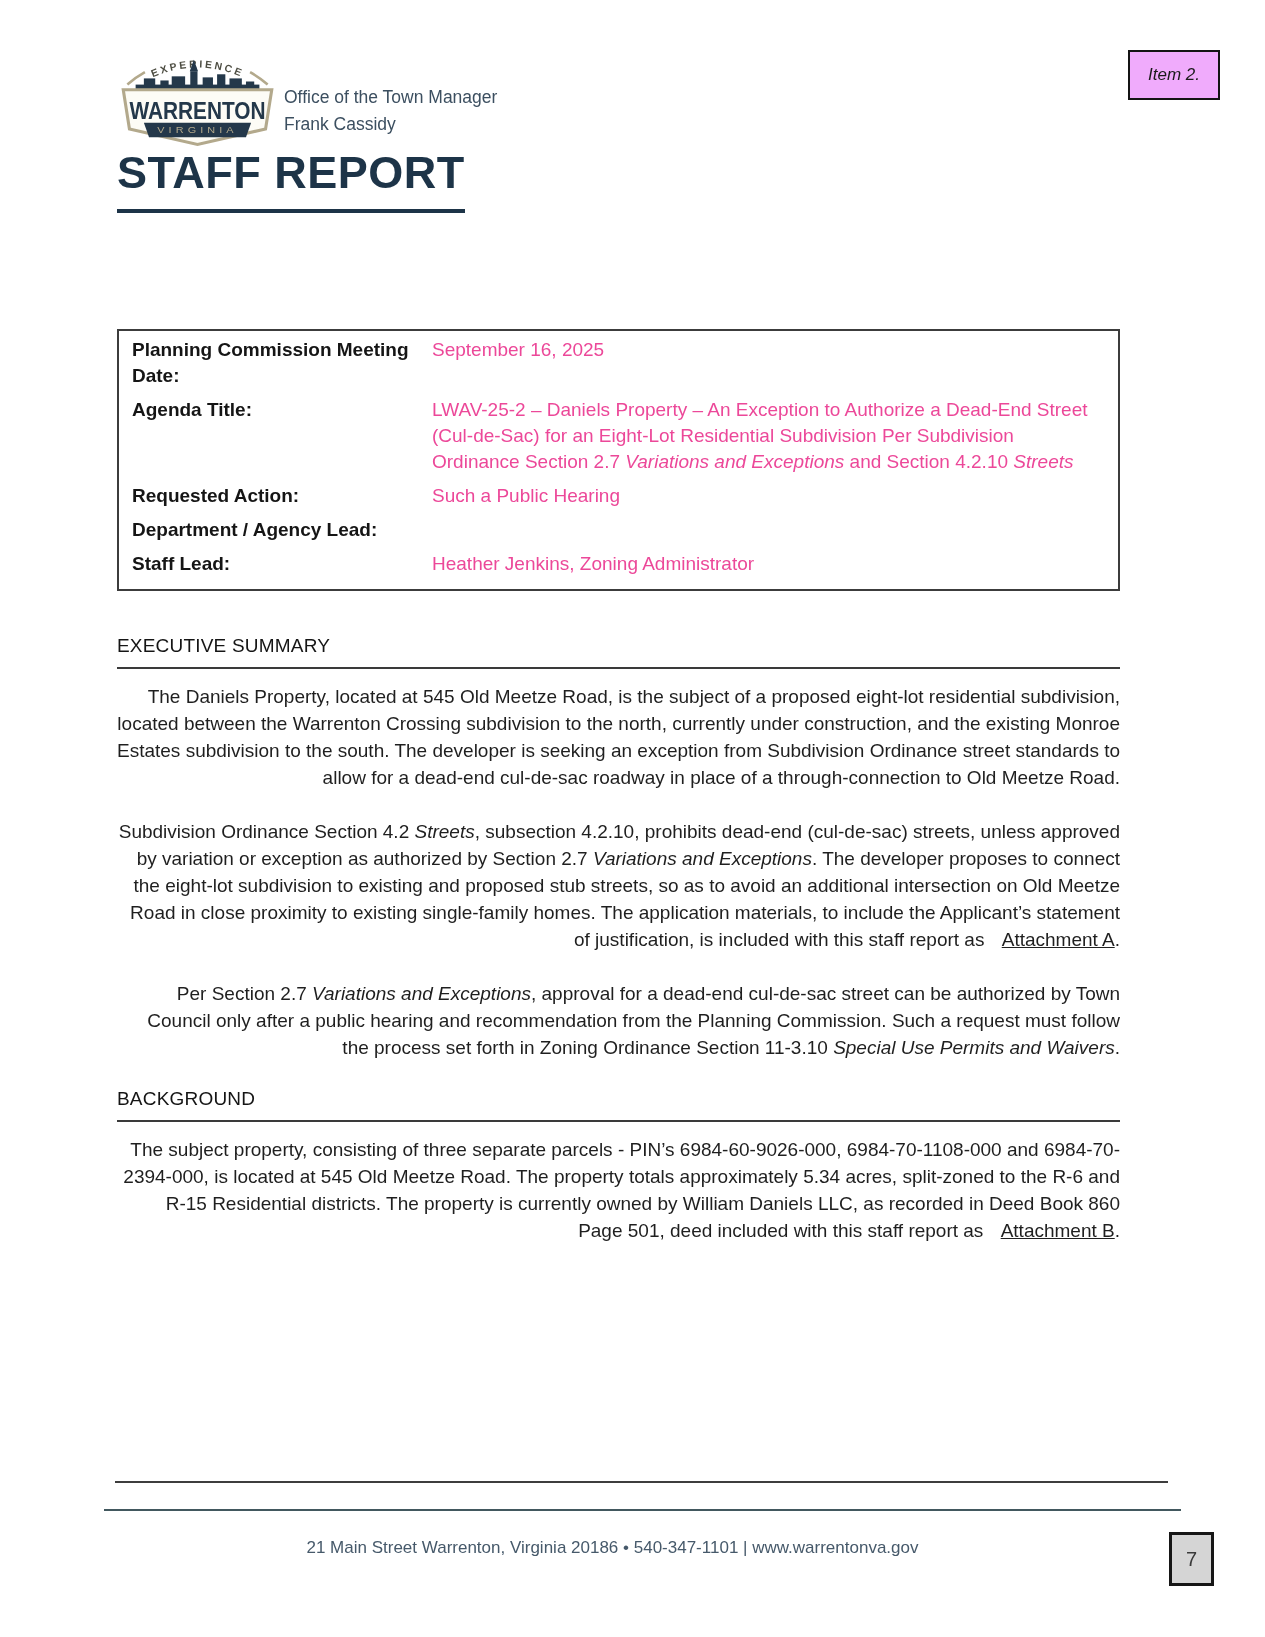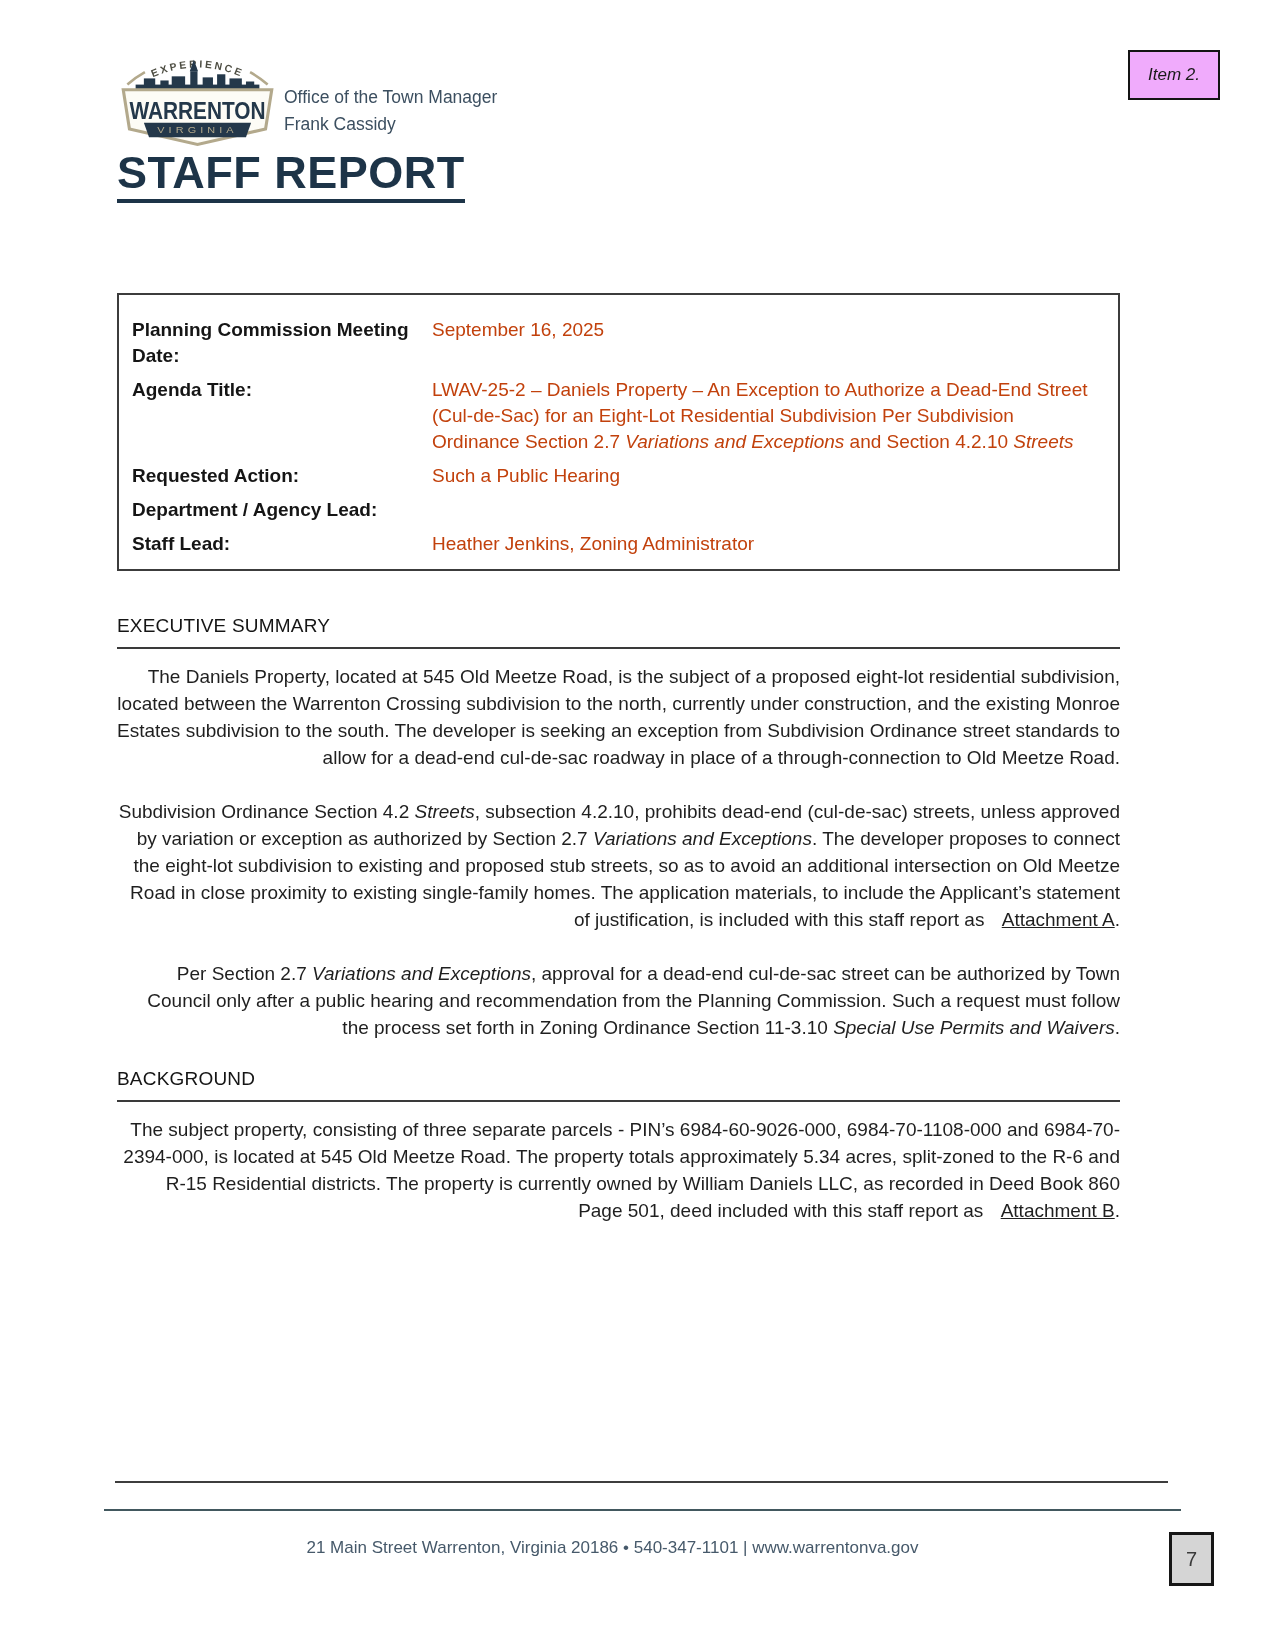--- a/index.html
+++ b/index.html
@@ -15,34 +15,34 @@
     font-style:italic;font-size:17px;color:#1a1a1a;background:#f0abfc;
   }
   .logo{position:absolute;top:46px;left:115px;width:165px;height:104px;}
   .office-block{
     position:absolute;top:84px;left:284px;font-size:17.5px;line-height:27px;
     color:#3c4f60;
   }
   .report-title{
     position:absolute;top:148px;left:117px;
     font-size:45px;font-weight:800;letter-spacing:.5px;color:var(--navy,#1d3448);
-    border-bottom:4px solid var(--navy,#1d3448);padding-bottom:1px;line-height:1.1;
+    border-bottom:4px solid var(--navy,#1d3448);padding-bottom:11px;line-height:1.1;
     display:inline-block;
   }
   
   .content{position:absolute;left:117px;top:293px;width:1003px;}
   .info-table{
-    border:2px solid #3c3c3c;padding:18px 0 8px;
+    border:2px solid #3c3c3c;padding:2px 0 8px;margin-top:36px;
   }
   .info-row{
     display:grid;grid-template-columns:313px 1fr;
     align-items:start;padding:4px 0;
   }
   .info-label{font-weight:700;font-size:19px;line-height:26px;padding-left:13px;color:#151515;}
-  .info-value{font-size:19px;line-height:26px;padding-right:16px;color:#c2410c;}
+  .info-value{font-size:19px;line-height:26px;padding-right:16px;color:#ec4899;}
   .section-heading{
     font-size:19px;font-weight:400;color:#151515;letter-spacing:.2px;
     margin-top:44px;padding-bottom:10px;border-bottom:2px solid #3a3a3a;
   }
   .para{
     font-size:19px;line-height:27px;margin:14px 0 27px;color:#1f1f1f;text-align:right;
   }
   .seg-italic{font-style:italic;}
   .seg-underline{text-decoration:underline;margin-left:12px;}
   

